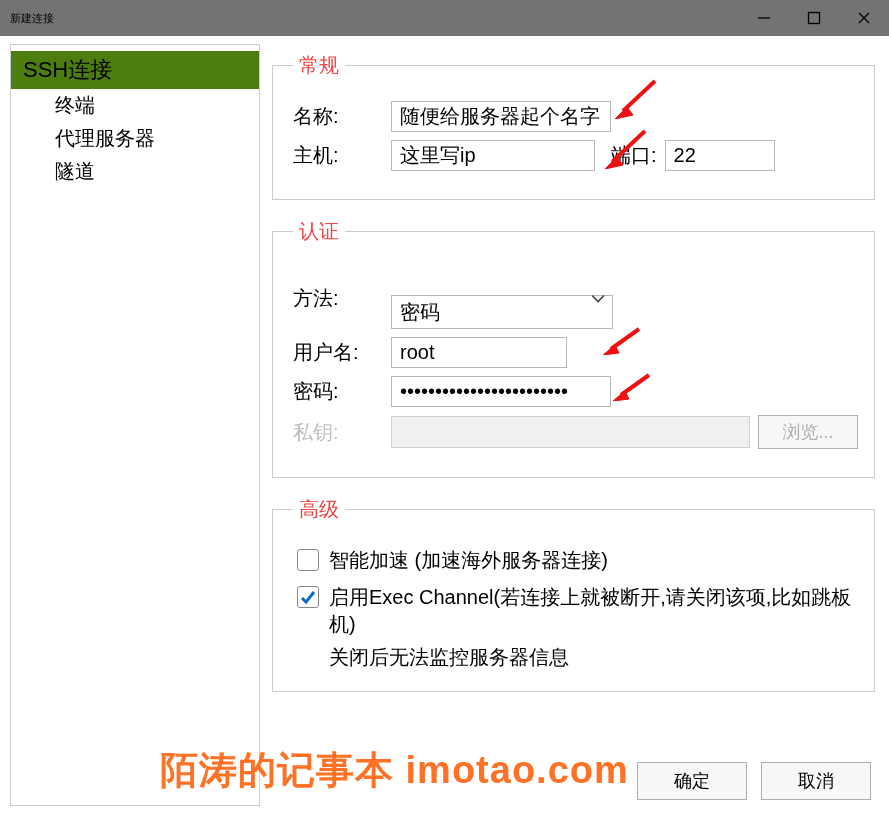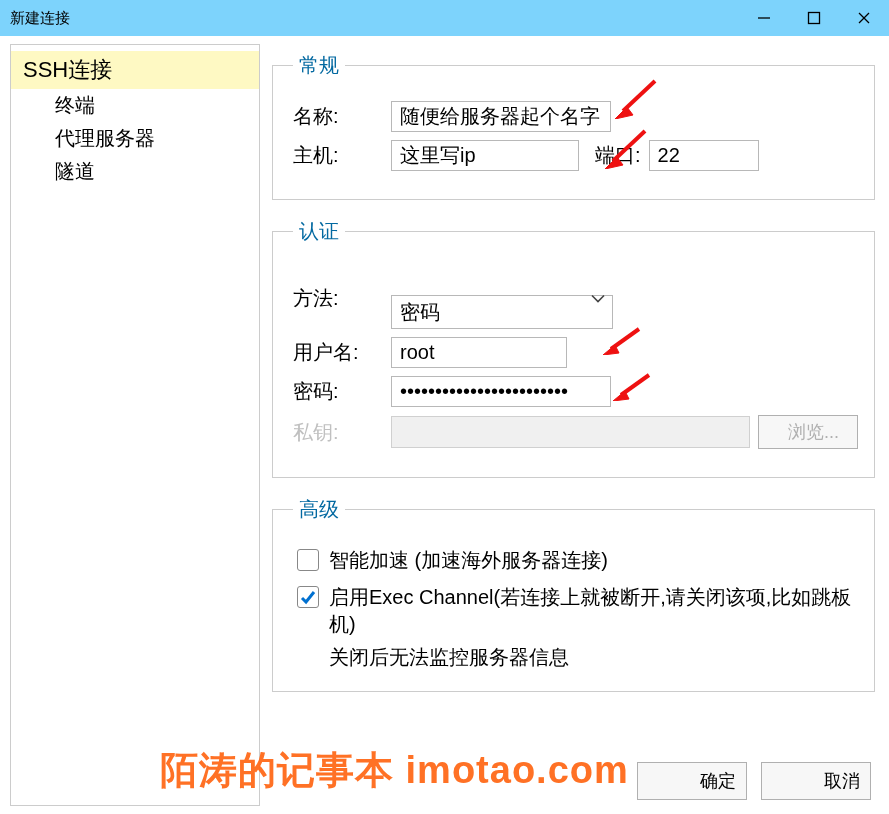--- a/index.html
+++ b/index.html
@@ -15,22 +15,22 @@
     position: relative;
   }
 
   
   .titlebar {
     display: flex;
     align-items: center;
     justify-content: space-between;
     height: 36px;
     padding-left: 10px;
-    font-size: 15px;
-    background: #7dd3fc;
+    font-size: 11px;
+    background: #737373;
   }
   .titlebar .controls { display: flex; }
   .tbtn {
     width: 50px; height: 36px;
     display: flex; align-items: center; justify-content: center;
     color: #000;
   }
   .tbtn svg { stroke: #000; stroke-width: 1.3; fill: none; }
 
   
@@ -43,21 +43,21 @@
   .sidebar {
     width: 250px;
     border: 1px solid #ccc;
     margin: 8px 6px 8px 10px;
     background: #fff;
     padding-top: 6px;
   }
   .side-root {
     font-size: 22px;
     padding: 4px 12px;
-    background: #fef9c3;
+    background: #4d7c0f;
   }
   .side-child {
     font-size: 20px;
     padding: 3px 12px 3px 44px;
   }
 
   .content {
     flex: 1;
     position: relative;
     padding: 12px 14px 8px 6px;
@@ -65,21 +65,21 @@
 
   fieldset {
     border: 1px solid #ccc;
     margin: 4px 0 18px 0;
     padding: 14px 16px 20px 20px;
     position: relative;
   }
   legend {
     padding: 0 6px;
     font-size: 20px;
-    color: #0369a1;
+    color: #ef4444;
   }
 
   .row {
     display: flex;
     align-items: center;
     margin: 8px 0;
     gap: 8px;
   }
   .lbl {
     width: 90px;
@@ -89,21 +89,21 @@
 
   input[type=text], input[type=password], textarea, select {
     font-family: inherit;
     font-size: 20px;
     border: 1px solid #b8b8b8;
     padding: 3px 8px;
     background: #fff;
   }
 
   .name-input { width: 220px; }
-  .host-input { width: 188px; }
+  .host-input { width: 204px; }
   .port-lbl { margin-left: 8px; font-size: 20px; }
   .port-input { width: 110px; }
   .remark-area { width: 220px; height: 80px; resize: none; }
   .user-input { width: 176px; }
   .pass-input { width: 220px; border: 1px solid #0070c0; }
   .pk-input { flex: 1; background: #f0f0f0; height: 32px; border: 1px solid #d0d0d0; }
 
   .select-wrap {
     position: relative;
     width: 222px;
@@ -120,21 +120,21 @@
     position: absolute; right: 8px; top: 50%; transform: translateY(-50%);
     pointer-events: none;
   }
 
   .btn {
     border: 1px solid #b0b0b0;
     background: #f7f7f7;
     font-size: 18px;
     padding: 4px 18px;
     min-width: 100px;
-    text-align: right;
+    text-align: center;
   }
   .btn.disabled { color: #b0b0b0; }
 
   .adv-row {
     display: flex;
     align-items: flex-start;
     gap: 10px;
     margin: 10px 0 6px 4px;
     font-size: 20px;
   }

